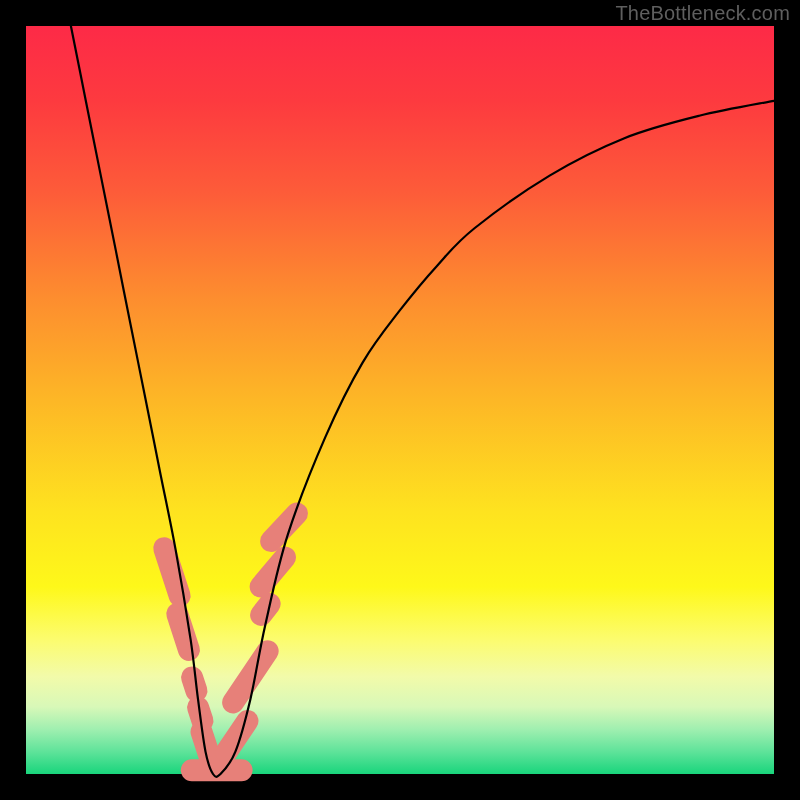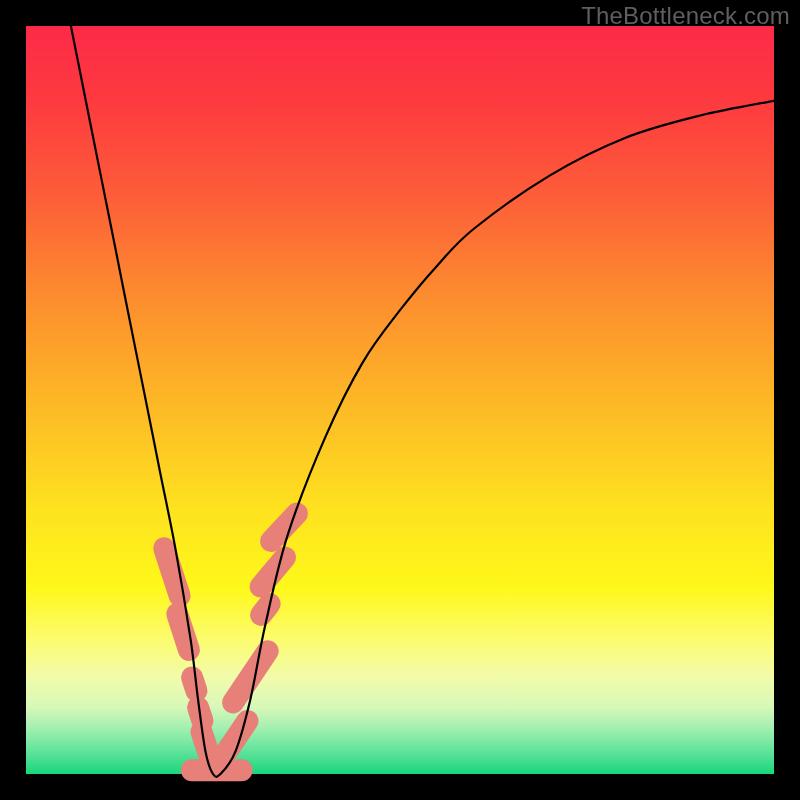--- a/index.html
+++ b/index.html
@@ -39,21 +39,21 @@
       #a0efb0 94%,
       #5fe39a 97%,
       #19d57c 100%
     );
   }
   .watermark {
     position: absolute;
     top: 2px;
     right: 10px;
     color: #5f5f5f;
-    font-size: 24px;
+    font-size: 20px;
     font-weight: 400;
     letter-spacing: 0.2px;
     z-index: 10;
     user-select: none;
   }
   svg.curve {
     position: absolute;
     left: 0;
     top: 0;
     width: 748px;

